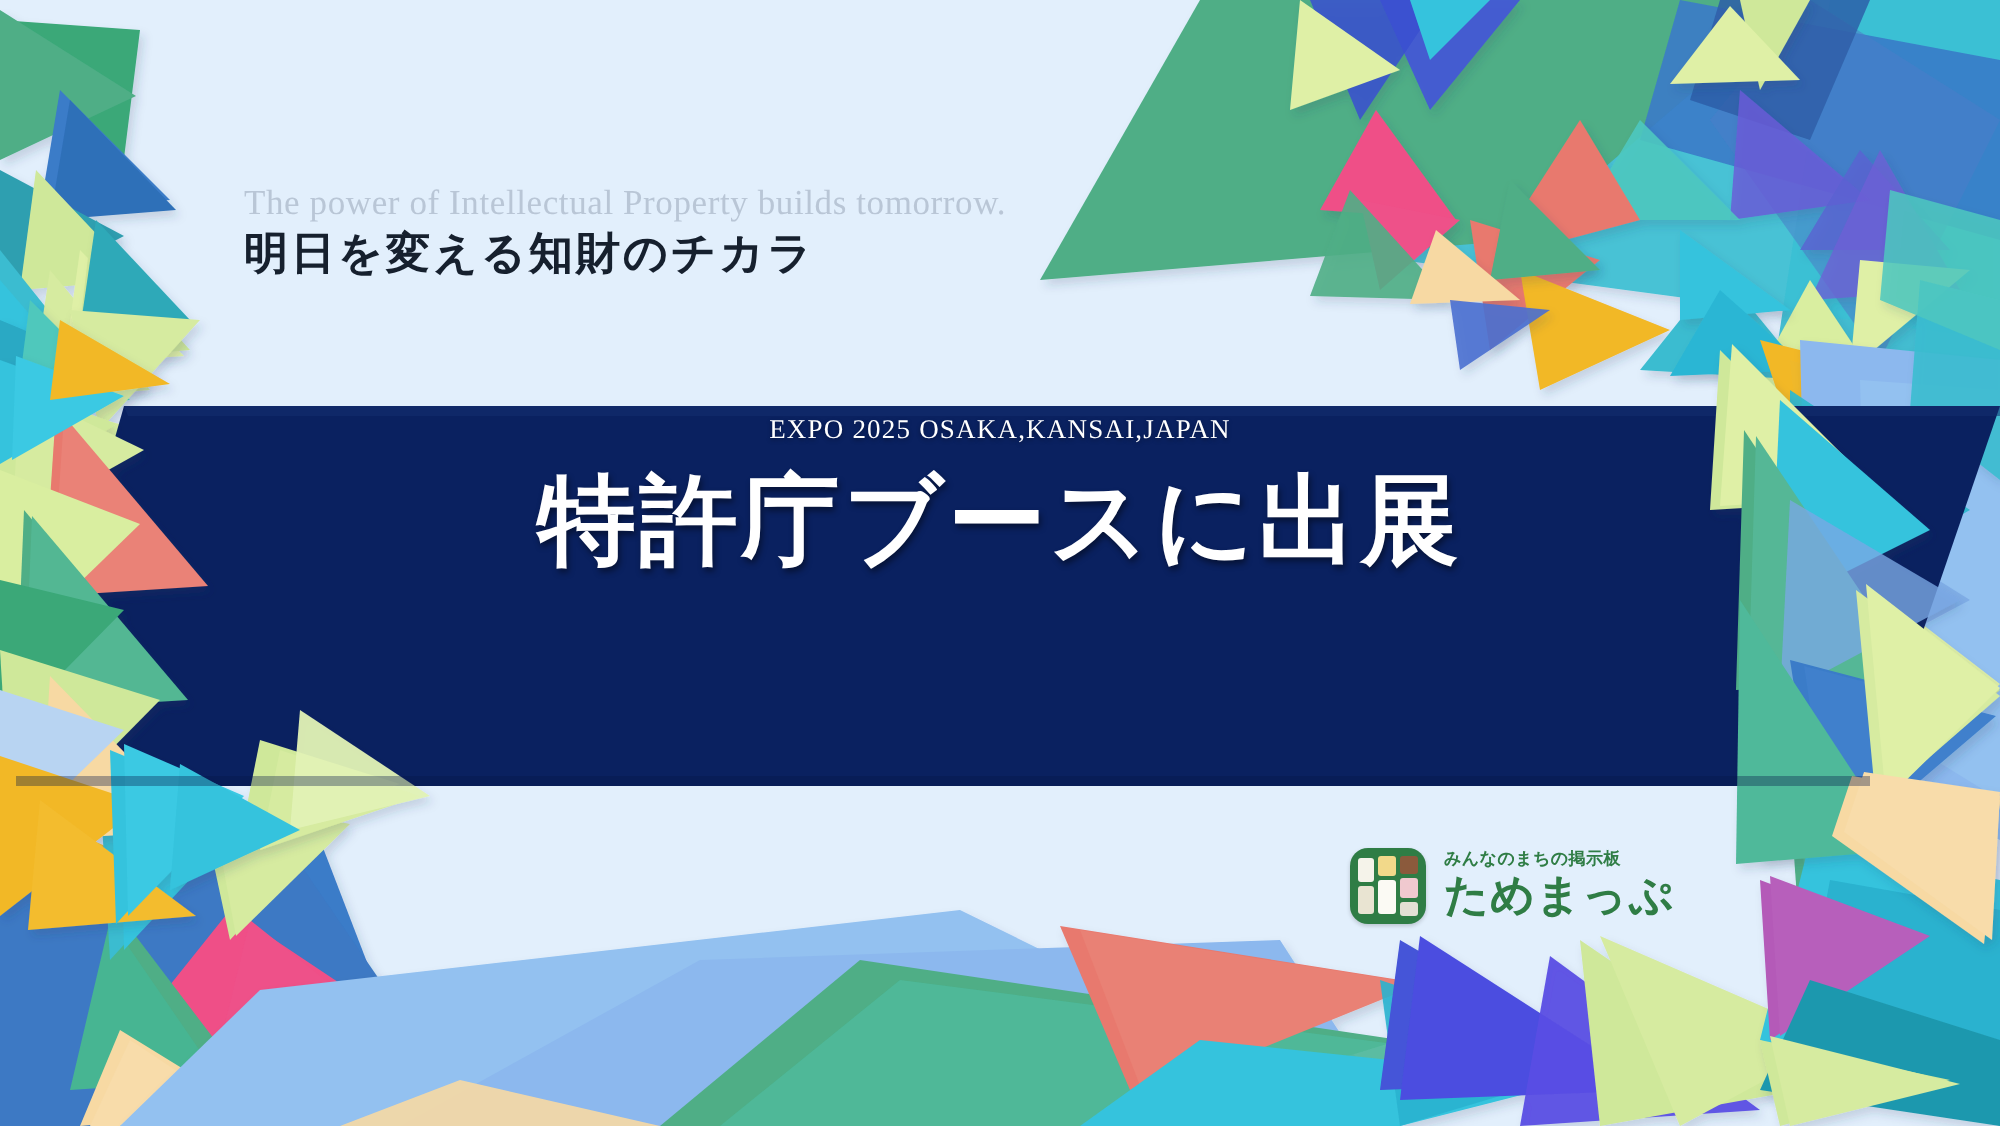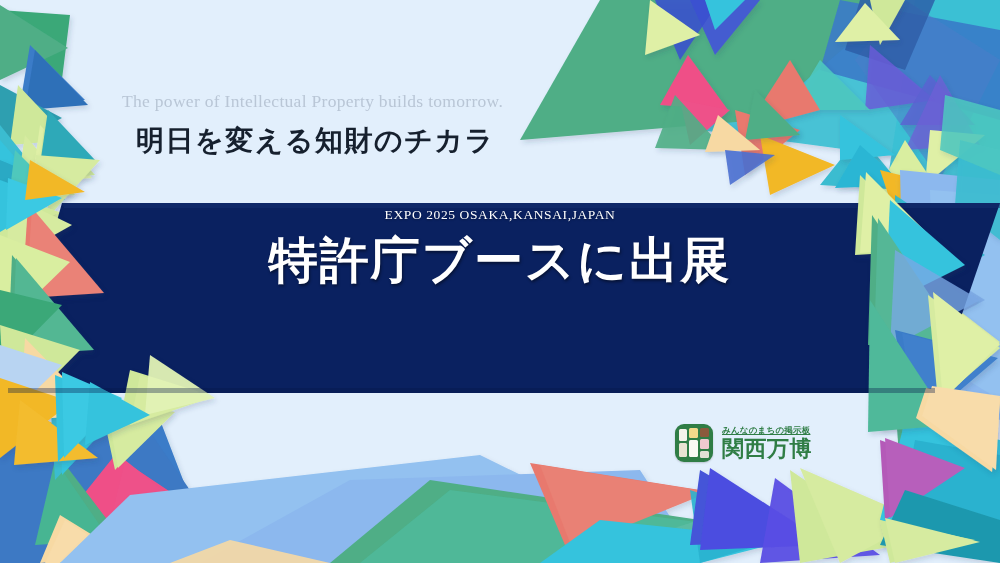--- a/index.html
+++ b/index.html
@@ -62,28 +62,27 @@
     font-size: 17.5px;
     font-weight: 400;
     letter-spacing: 0.3px;
     color: #b9c6d6;
     line-height: 1.1;
     margin: 0 0 4px 0;
     white-space: nowrap;
   }
   #tagline-ja {
     font-family: "DejaVu Serif", "Liberation Serif", serif;
-    font-size: 28px;
+    font-size: 22px;
     font-weight: 700;
     letter-spacing: 1.5px;
     color: #16202e;
     line-height: 1.15;
-    margin: 14px;
-    white-space: nowrap;
-    text-align: right;
+    margin: 0;
+    white-space: nowrap;
   }
   
   #logo {
     position: absolute;
     left: 675px;
     top: 424px;
     display: flex;
     align-items: center;
     gap: 9px;
     z-index: 7;
@@ -109,21 +108,20 @@
     line-height: 1;
   }
   #logo-sub {
     font-family: "DejaVu Sans", "Liberation Sans", sans-serif;
     font-size: 8.5px;
     font-weight: 700;
     color: #2f7d45;
     letter-spacing: 0.2px;
     margin-bottom: 4px;
     white-space: nowrap;
-    text-decoration: underline;
   }
   #logo-name {
     font-family: "DejaVu Sans", "Liberation Sans", sans-serif;
     font-size: 22px;
     font-weight: 700;
     color: #2f7d45;
     letter-spacing: 0.5px;
     line-height: 1;
     white-space: nowrap;
   }
@@ -346,17 +344,17 @@
         <span class="tile" style="left: 4px; top: 5px; width: 8px; height: 12px; background: rgb(245, 243, 234);"></span>
         <span class="tile" style="left: 4px; top: 19px; width: 8px; height: 14px; background: rgb(233, 228, 210);"></span>
         <span class="tile" style="left: 14px; top: 4px; width: 9px; height: 10px; background: rgb(242, 217, 138);"></span>
         <span class="tile" style="left: 14px; top: 16px; width: 9px; height: 17px; background: rgb(251, 250, 244);"></span>
         <span class="tile" style="left: 25px; top: 4px; width: 9px; height: 9px; background: rgb(139, 90, 60);"></span>
         <span class="tile" style="left: 25px; top: 15px; width: 9px; height: 10px; background: rgb(240, 201, 207);"></span>
         <span class="tile" style="left: 25px; top: 27px; width: 9px; height: 7px; background: rgb(227, 224, 212);"></span>
       </div>
     <div id="logo-words">
       <div id="logo-sub">みんなのまちの掲示板</div>
-      <div id="logo-name">関西万博</div>
+      <div id="logo-name">ためまっぷ</div>
     </div>
   </div>
 
 </div>
 
 </body></html>

